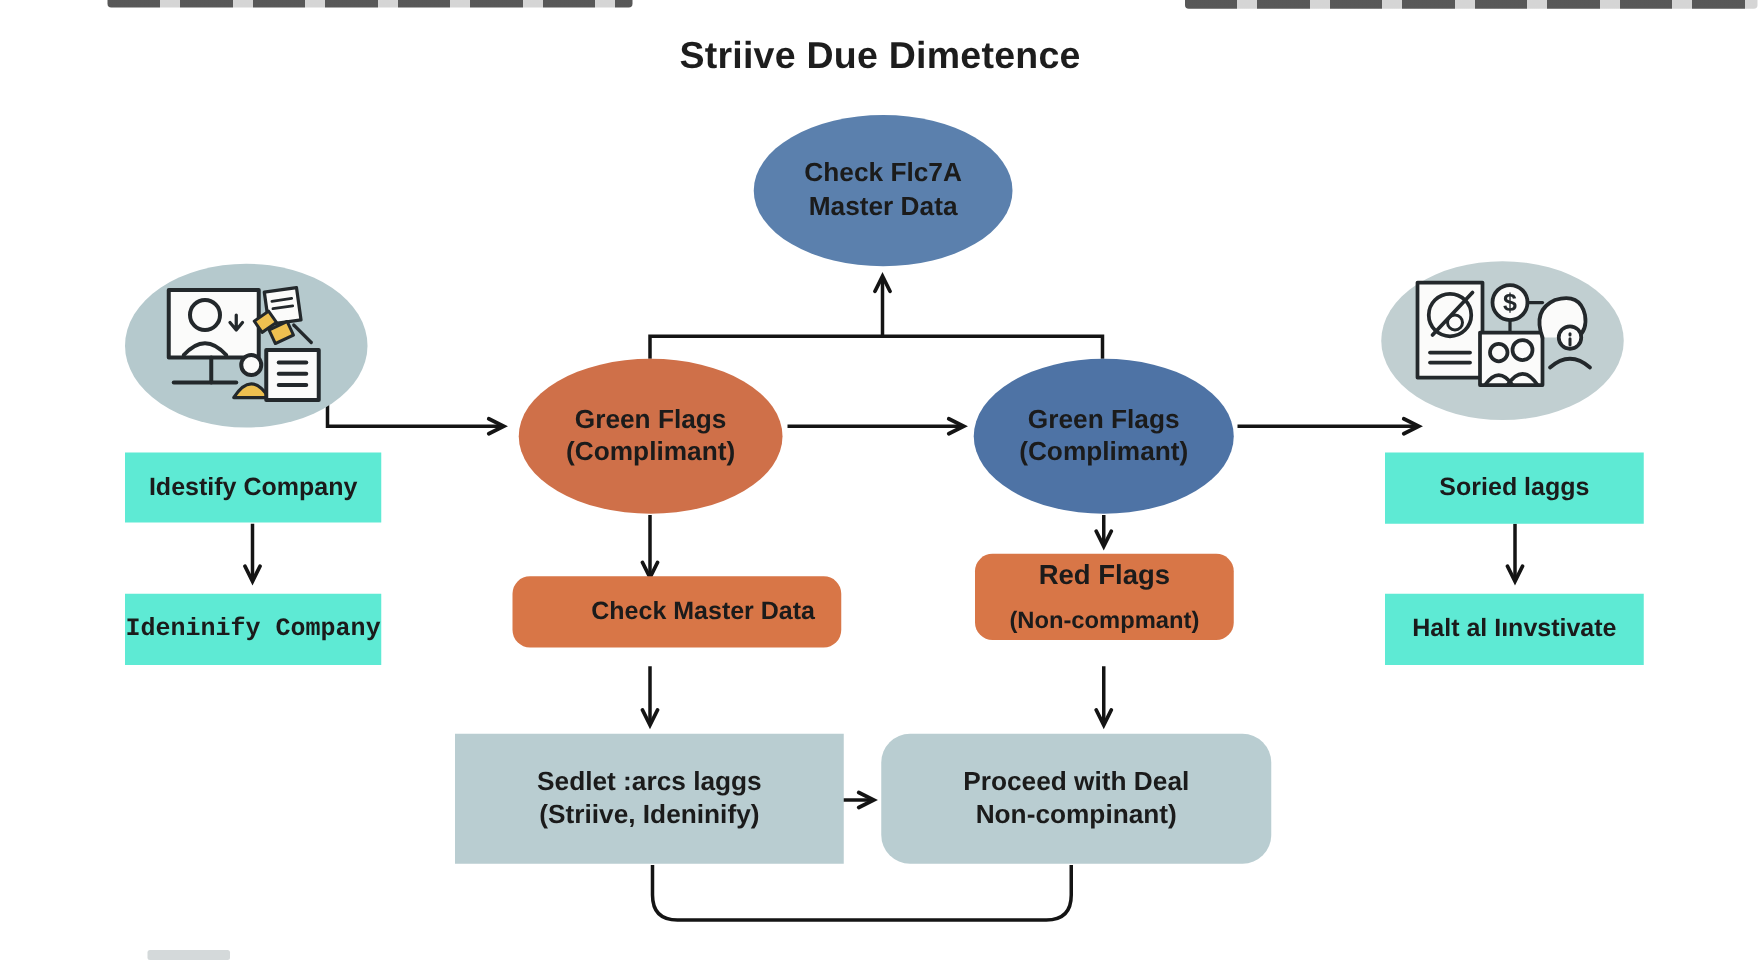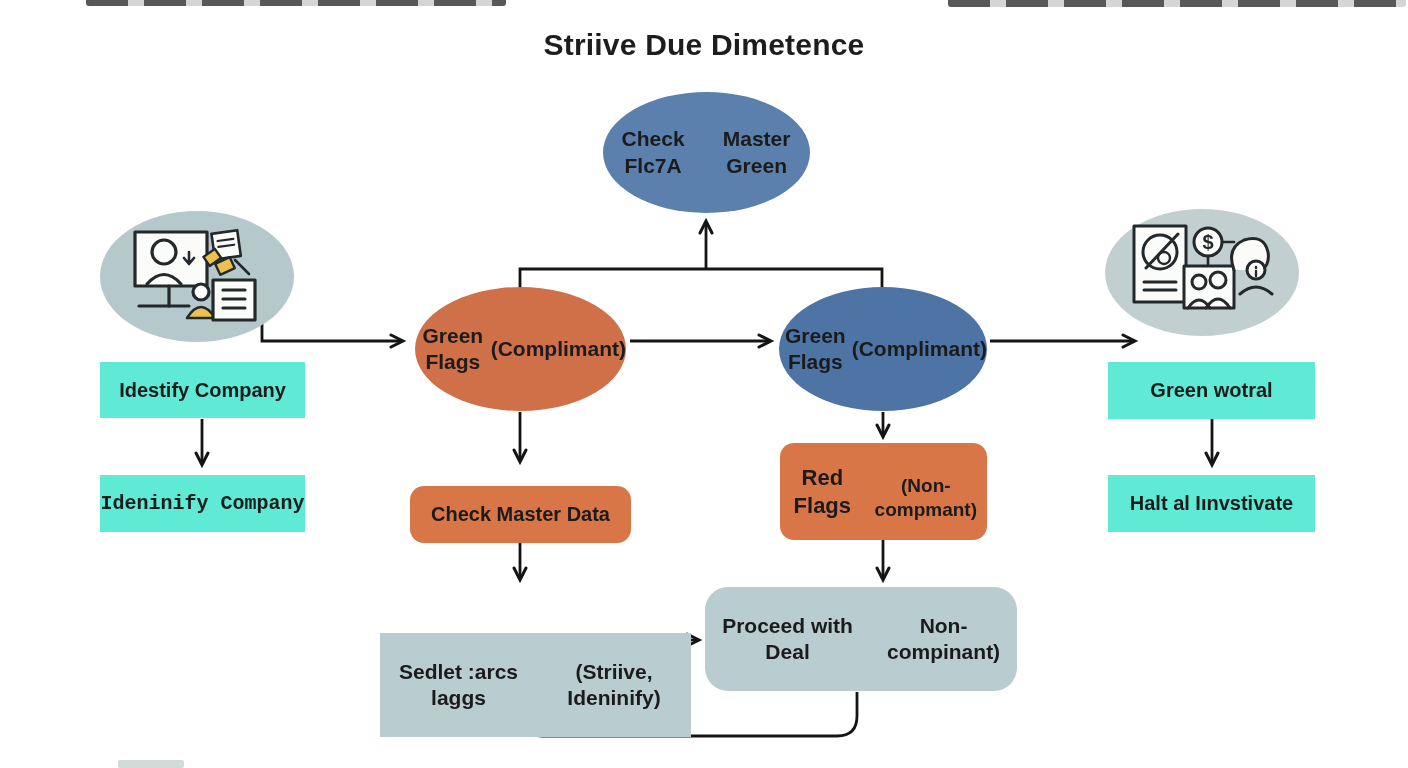--- a/index.html
+++ b/index.html
@@ -6,40 +6,40 @@
   #canvas{
     position:relative;width:1408px;height:768px;background:#ffffff;overflow:hidden;
     font-family:"Liberation Sans","DejaVu Sans",sans-serif;color:#1b1b1b;
   }
   .abs{position:absolute;}
   #title{
     left:0;top:28px;width:1408px;text-align:center;
     font-size:30px;font-weight:bold;color:#1d1d1d;letter-spacing:.2px;
   }
   .node{
-    display:flex;flex-direction:row;align-items:center;justify-content:center;
+    display:flex;flex-direction:column;align-items:center;justify-content:center;
     text-align:center;font-weight:bold;line-height:1.25;
   }
   .ellipse{border-radius:50%;}
   .ellipse-top{left:603px;top:92px;width:207px;height:121px;background:#5b80ad;font-size:21px;}
   .ellipse-orange{left:415px;top:287px;width:211px;height:124px;background:#cf7049;font-size:21px;}
   .ellipse-blue{left:779px;top:287px;width:208px;height:124px;background:#4e73a5;font-size:21px;}
   .ellipse-pict-left{left:100px;top:211px;width:194px;height:131px;background:#b5c9cd;}
   .ellipse-pict-right{left:1105px;top:209px;width:194px;height:127px;background:#c1cfd1;}
   .panel{background:#5eead4;font-size:20px;}
   .panel-l1{left:100px;top:362px;width:205px;height:56px;}
   .panel-l2{left:100px;top:475px;width:205px;height:57px;font-family:Liberation Mono, monospace;}
   .panel-r1{left:1108px;top:362px;width:207px;height:57px;}
   .panel-r2{left:1108px;top:475px;width:207px;height:57px;}
   .orangebox{background:#d87647;border-radius:14px;}
-  .box-master{left:410px;top:486px;width:221px;height:57px;font-size:20px;}
-  .box-redflags{left:780px;top:443px;width:207px;height:97px;font-size:22px;}
+  .box-master{left:410px;top:461px;width:221px;height:57px;font-size:20px;padding-left:42px;}
+  .box-redflags{left:780px;top:443px;width:207px;height:69px;font-size:22px;}
   .box-redflags .sub{font-size:19px;margin-top:12px;}
   .bigpanel{background:#b9cdd1;font-size:21px;}
-  .box-bottom-left{left:380px;top:587px;width:311px;height:104px;margin-top:46px;}
+  .box-bottom-left{left:364px;top:587px;width:311px;height:104px;}
   .box-bottom-right{left:705px;top:587px;width:312px;height:104px;border-radius:23px;}
   #connectors{left:0;top:0;width:1408px;height:768px;pointer-events:none;}
   .artifact{background:repeating-linear-gradient(90deg,#2e2e2e 0 42px,rgba(46,46,46,.25) 42px 58px);opacity:.8;border-radius:0 0 3px 3px;}
   .artifact-top-left{left:86px;top:0;width:420px;height:6px;}
   .artifact-top-right{left:948px;top:0;width:458px;height:7px;}
   .artifact-bottom-left{left:118px;top:760px;width:66px;height:8px;background:#ccd2d3;opacity:.85;border-radius:2px;}
   .pict{width:160px;height:110px;}
 </style>
 </head>
 <body>
@@ -70,21 +70,21 @@
       <line x1="520" y1="533" x2="520" y2="579" marker-end="url(#ah)"></line>
       <line x1="883" y1="412" x2="883" y2="436" marker-end="url(#ah)"></line>
       <line x1="883" y1="533" x2="883" y2="579" marker-end="url(#ah)"></line>
       <line x1="672" y1="640" x2="698" y2="640" marker-end="url(#ah)"></line>
       <path d="M522,692 L522,716 Q522,736 542,736 L837,736 Q857,736 857,716 L857,692"></path>
     </g>
   </svg>
 
   <div class="abs node ellipse ellipse-top">
     <div>Check Flc7A</div>
-    <div>Master Green</div>
+    <div>Master Data</div>
   </div>
 
   <div class="abs node ellipse ellipse-pict-left">
     <svg class="pict" viewBox="0 0 160 110">
       <g fill="none" stroke="#23282b" stroke-width="3.2" stroke-linecap="round" stroke-linejoin="round">
         <g>
           <rect x="18" y="10" width="72" height="54" fill="#fbfbfa"></rect>
           <circle cx="47" cy="30" r="12"></circle>
           <path d="M30,62 Q47,43 64,62"></path>
           <path d="M72,30 L72,40 M67,36 L72,42 L77,36" stroke-width="2.6"></path>
@@ -160,21 +160,21 @@
   </div>
 
   <div class="abs node panel panel-l1">
     <div>Idestify Company</div>
   </div>
   <div class="abs node panel panel-l2">
     <div>Ideninify Company</div>
   </div>
 
   <div class="abs node panel panel-r1">
-    <div>Green wotral</div>
+    <div>Soried laggs</div>
   </div>
   <div class="abs node panel panel-r2">
     <div>Halt al Iınvstivate</div>
   </div>
 
   <div class="abs node orangebox box-master">
     <div>Check Master Data</div>
   </div>
   <div class="abs node orangebox box-redflags">
     <div>Red Flags</div>

